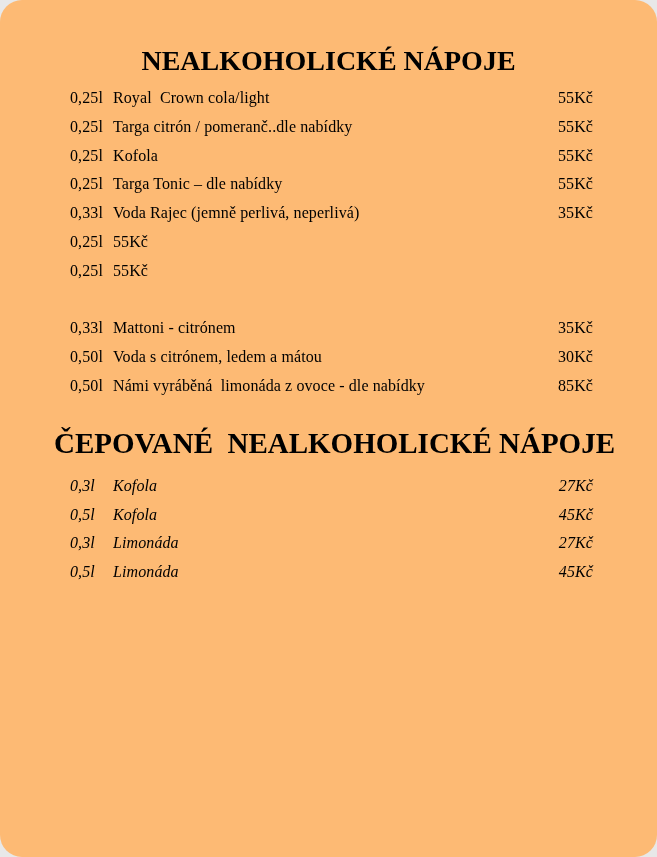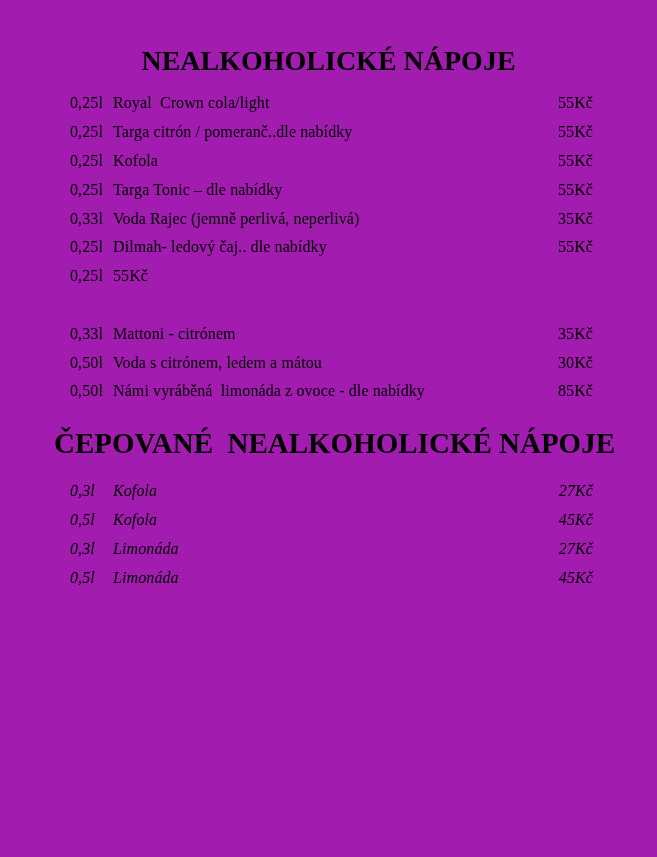--- a/index.html
+++ b/index.html
@@ -1,24 +1,25 @@
 <!DOCTYPE html>
 <html><head>
 <meta charset="utf-8">
 <style>
   html, body { margin: 0; padding: 0; background: #e8e8e8; }
   .page {
     position: relative;
     width: 657px;
     height: 857px;
     margin: 0 auto;
-    background: #a21caf;
+    background: #fdba74;
     color: #000000;
     font-family: "Liberation Serif", "DejaVu Serif", serif;
     overflow: hidden;
+    border-radius: 22px;
   }
   .section-title {
     margin: 0;
     text-align: center;
     font-weight: bold;
     white-space: pre;        
     color: #000000;
   }
   .section-title.first {
     padding-top: 45px;
@@ -33,21 +34,20 @@
   }
   .menu-list {
     margin-left: 70px;
     margin-right: 64px;
   }
   .menu-list.s1g1 { margin-top: 12px; }
   .menu-list.s2g1 { margin-top: 17px; font-style: italic; }
   .group-spacer { height: 28.8px; }
   .menu-row {
     display: flex;
-    align-items: center;
     height: 28.8px;
     font-size: 16px;
     letter-spacing: 0.1px;
   }
   .vol {
     flex: 0 0 43px;
     white-space: pre;
   }
   .nm {
     flex: 1 1 auto;
@@ -89,21 +89,20 @@
       <span class="nm">Targa Tonic – dle nabídky</span>
       <span class="pr">55Kč</span>
     </div>
     <div class="menu-row">
       <span class="vol">0,33l</span>
       <span class="nm">Voda Rajec (jemně perlivá, neperlivá)</span>
       <span class="pr">35Kč</span>
     </div>
     <div class="menu-row">
       <span class="vol">0,25l</span>
-      <span class="nm">Dilmah- ledový čaj.. dle nabídky</span>
       <span class="pr">55Kč</span>
     </div>
     <div class="menu-row">
       <span class="vol">0,25l</span>
       <span class="pr">55Kč</span>
     </div>
 
     <div class="group-spacer"></div>
 
     <div class="menu-row">

